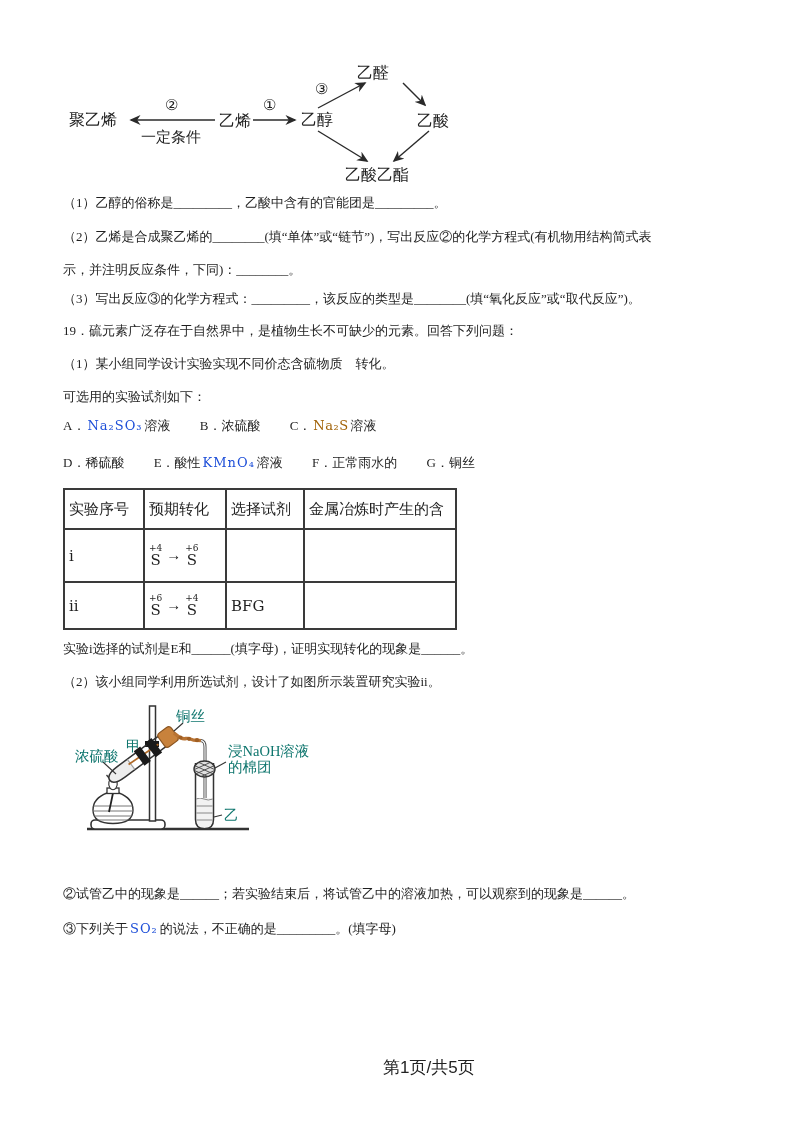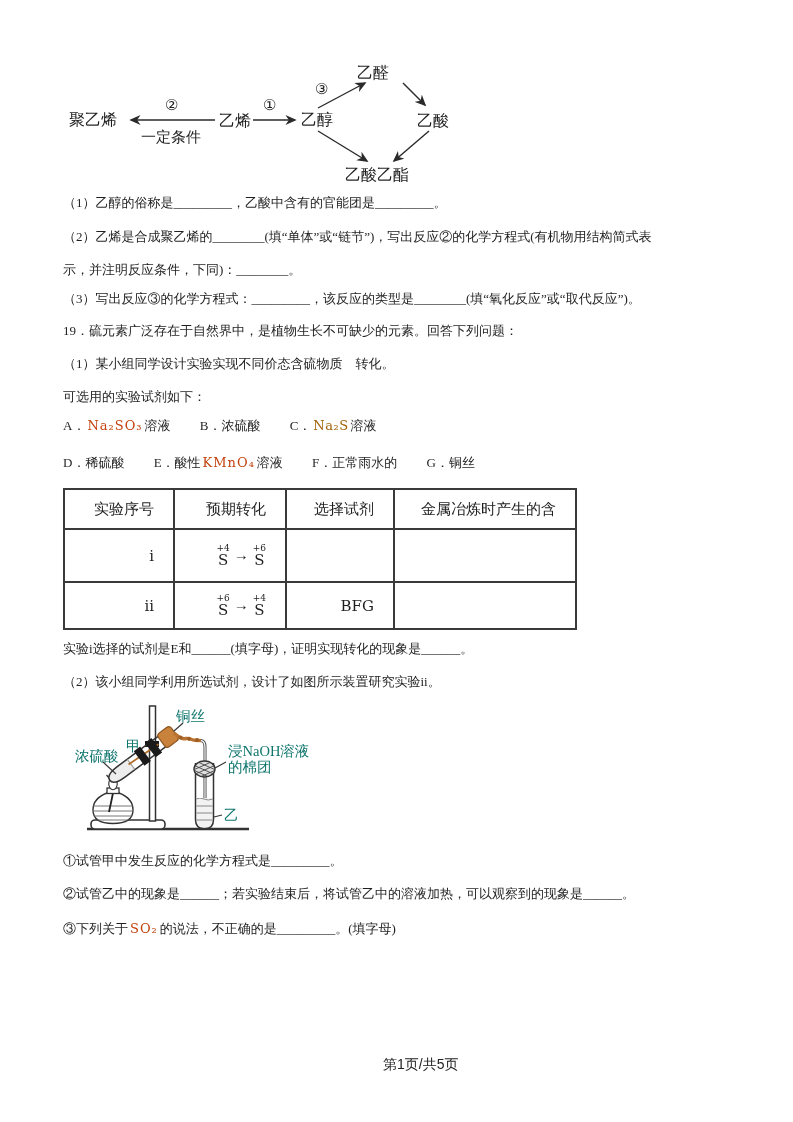--- a/index.html
+++ b/index.html
@@ -1,42 +1,42 @@
 <!DOCTYPE html>
 <html><head>
 <meta charset="utf-8">
 <style>
   html,body{margin:0;padding:0;background:#ffffff;}
   body{width:793px;height:1122px;position:relative;overflow:hidden;
        font-family:"Liberation Serif","DejaVu Serif",serif;color:#1f1f1f;}
   .page{position:absolute;inset:0;background:#fff;}
   .par{position:absolute;left:63px;font-size:13px;white-space:nowrap;color:#1f1f1f;}
-  .chem{font-family:"DejaVu Serif",serif;color:#c2410c;letter-spacing:1px;padding:0 2px;}
+  .chem{font-family:"DejaVu Serif",serif;color:#1d4ed8;letter-spacing:1px;padding:0 2px;}
   .chem-dark{font-family:"DejaVu Serif",serif;color:#a16207;letter-spacing:0.5px;padding:0 2px;}
   
   .flow{position:absolute;left:63px;top:58px;width:410px;height:132px;}
   .flow .node{position:absolute;font-size:16px;white-space:nowrap;}
   .flow .lbl{position:absolute;font-size:15px;white-space:nowrap;}
   .flow svg{position:absolute;inset:0;}
   
   table.exp{position:absolute;left:63px;top:488px;border-collapse:collapse;font-size:15px;}
-  table.exp th,table.exp td{border:2px solid #3a3a3a;text-align:right;font-weight:normal;padding:0 19px;}
+  table.exp th,table.exp td{border:2px solid #3a3a3a;text-align:left;font-weight:normal;padding:0 4px;}
   table.exp th{height:38px;}
   .col1{width:70px}.col2{width:72px}.col3{width:68px}.col4{width:142px}
   .row-i td{height:51px}.row-ii td{height:45px}
   .oxstack{display:inline-flex;flex-direction:column;align-items:center;line-height:1;vertical-align:middle;font-family:"DejaVu Serif",serif;}
   .oxstack .ox{font-size:9px;}
   .oxstack .sym{font-size:15px;}
   .arr{margin:0 4px;vertical-align:middle;}
   .serifcell{font-family:"DejaVu Serif",serif;}
   
   .apparatus{position:absolute;left:63px;top:700px;width:330px;height:150px;}
   .apparatus svg{position:absolute;inset:0;}
   .apparatus .alabel{position:absolute;font-size:14.5px;white-space:nowrap;color:#0f766e;}
-  .footer{position:absolute;left:383px;top:1056px;font-size:14px;color:#222;
+  .footer{position:absolute;left:383px;top:1056px;font-size:17px;color:#222;
           font-family:"Liberation Sans","DejaVu Sans",sans-serif;}
   .reagent-item{margin-right:26px;}
 </style>
 </head>
 <body>
 
 <div class="page">
 
   <div class="flow">
     <svg width="410" height="132" viewBox="0 0 410 132">
@@ -219,21 +219,20 @@
       </g>
     </svg>
     <div class="alabel" style="left:113px;top:7px">铜丝</div>
     <div class="alabel" style="left:63px;top:37px">甲</div>
     <div class="alabel" style="left:12px;top:47px">浓硫酸</div>
     <div class="alabel" style="left:165px;top:42px">浸NaOH溶液</div>
     <div class="alabel" style="left:165px;top:58px">的棉团</div>
     <div class="alabel" style="left:161px;top:106px">乙</div>
   </div>
 
-  <div class="par" style="top:852px">①试管甲中发生反应的化学方程式是_________。</div>
   <div class="par" style="top:885px">②试管乙中的现象是______；若实验结束后，将试管乙中的溶液加热，可以观察到的现象是______。</div>
 
   <div class="par" style="top:920px">
     <span>③下列关于</span><span class="chem">SO₂</span><span>的说法，不正确的是_________。(填字母)</span>
   </div>
 
 
 
   <div class="footer">第1页/共5页</div>
 

